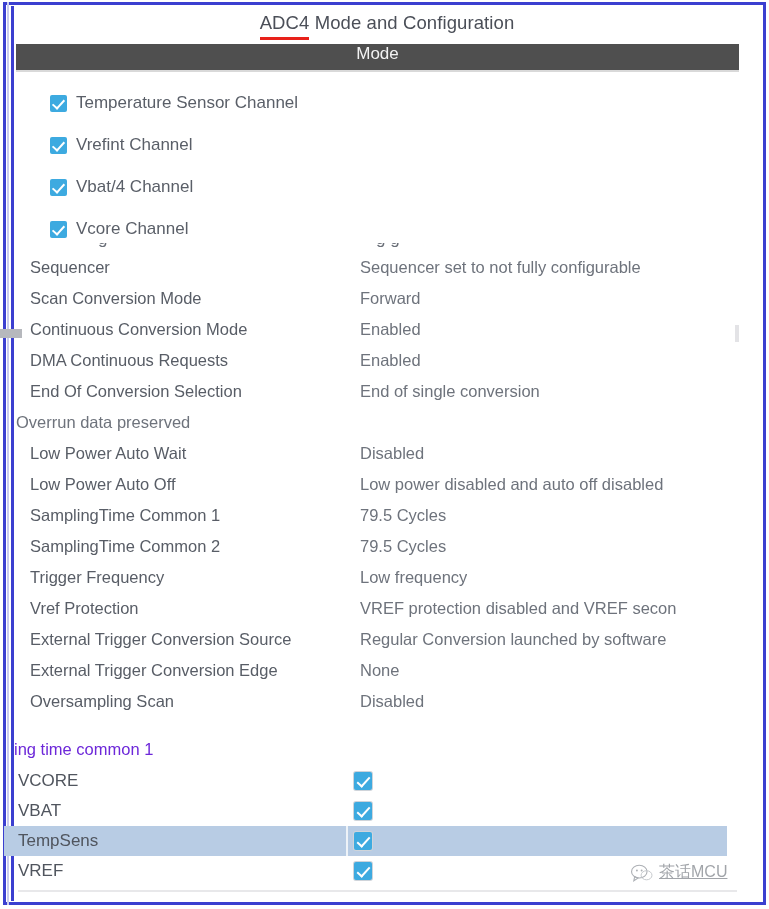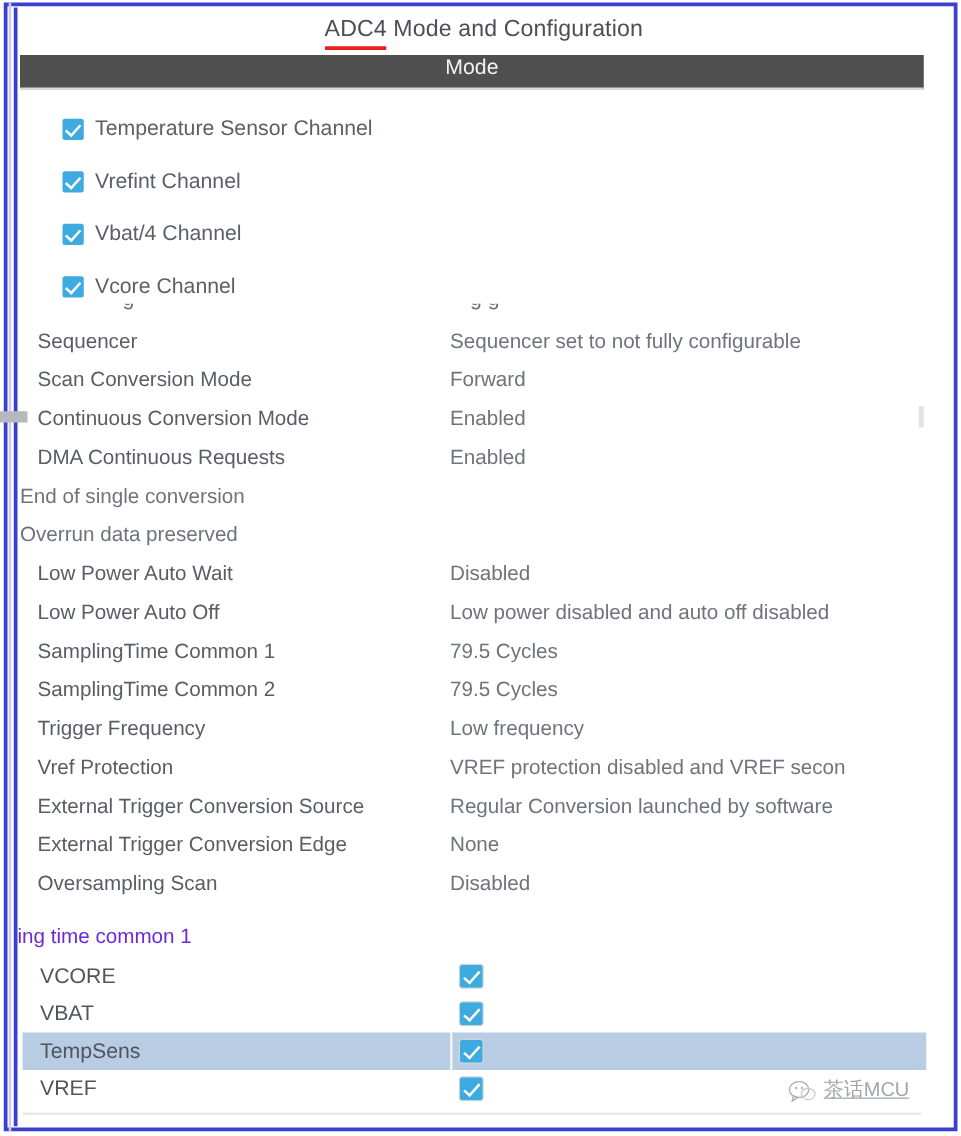--- a/index.html
+++ b/index.html
@@ -158,21 +158,20 @@
     position: absolute;
     left: 16px;
     top: 258px;
     width: 723px;
     height: 478px;
     overflow: hidden;
   }
   .param-row {
     height: 31px;
     display: flex;
-    align-items: center;
     white-space: nowrap;
   }
   .param-name {
     width: 344px;
     flex: 0 0 344px;
     font-size: 16.5px;
     color: #585d66;
     padding-left: 14px;
     box-sizing: border-box;
     overflow: hidden;
@@ -208,21 +207,21 @@
     left: 14px;
     top: 740px;
     font-size: 16.5px;
     color: #6d28d9;
     white-space: nowrap;
   }
 
   
   .bot-table {
     position: absolute;
-    left: 18px;
+    left: 4px;
     top: 766px;
     width: 723px;
     border-collapse: collapse;
   }
   .bot-row {
     height: 30px;
     display: flex;
     align-items: center;
     position: relative;
   }
@@ -345,20 +344,21 @@
     </div>
     <div class="param-row">
       <span class="param-name">Continuous Conversion Mode</span>
       <span class="param-value">Enabled</span>
     </div>
     <div class="param-row">
       <span class="param-name">DMA Continuous Requests</span>
       <span class="param-value">Enabled</span>
     </div>
     <div class="param-row">
+      <span class="param-name">End Of Conversion Selection</span>
       <span class="param-value">End of single conversion</span>
     </div>
     <div class="param-row">
       <span class="param-value">Overrun data preserved</span>
     </div>
     <div class="param-row">
       <span class="param-name">Low Power Auto Wait</span>
       <span class="param-value">Disabled</span>
     </div>
     <div class="param-row">

